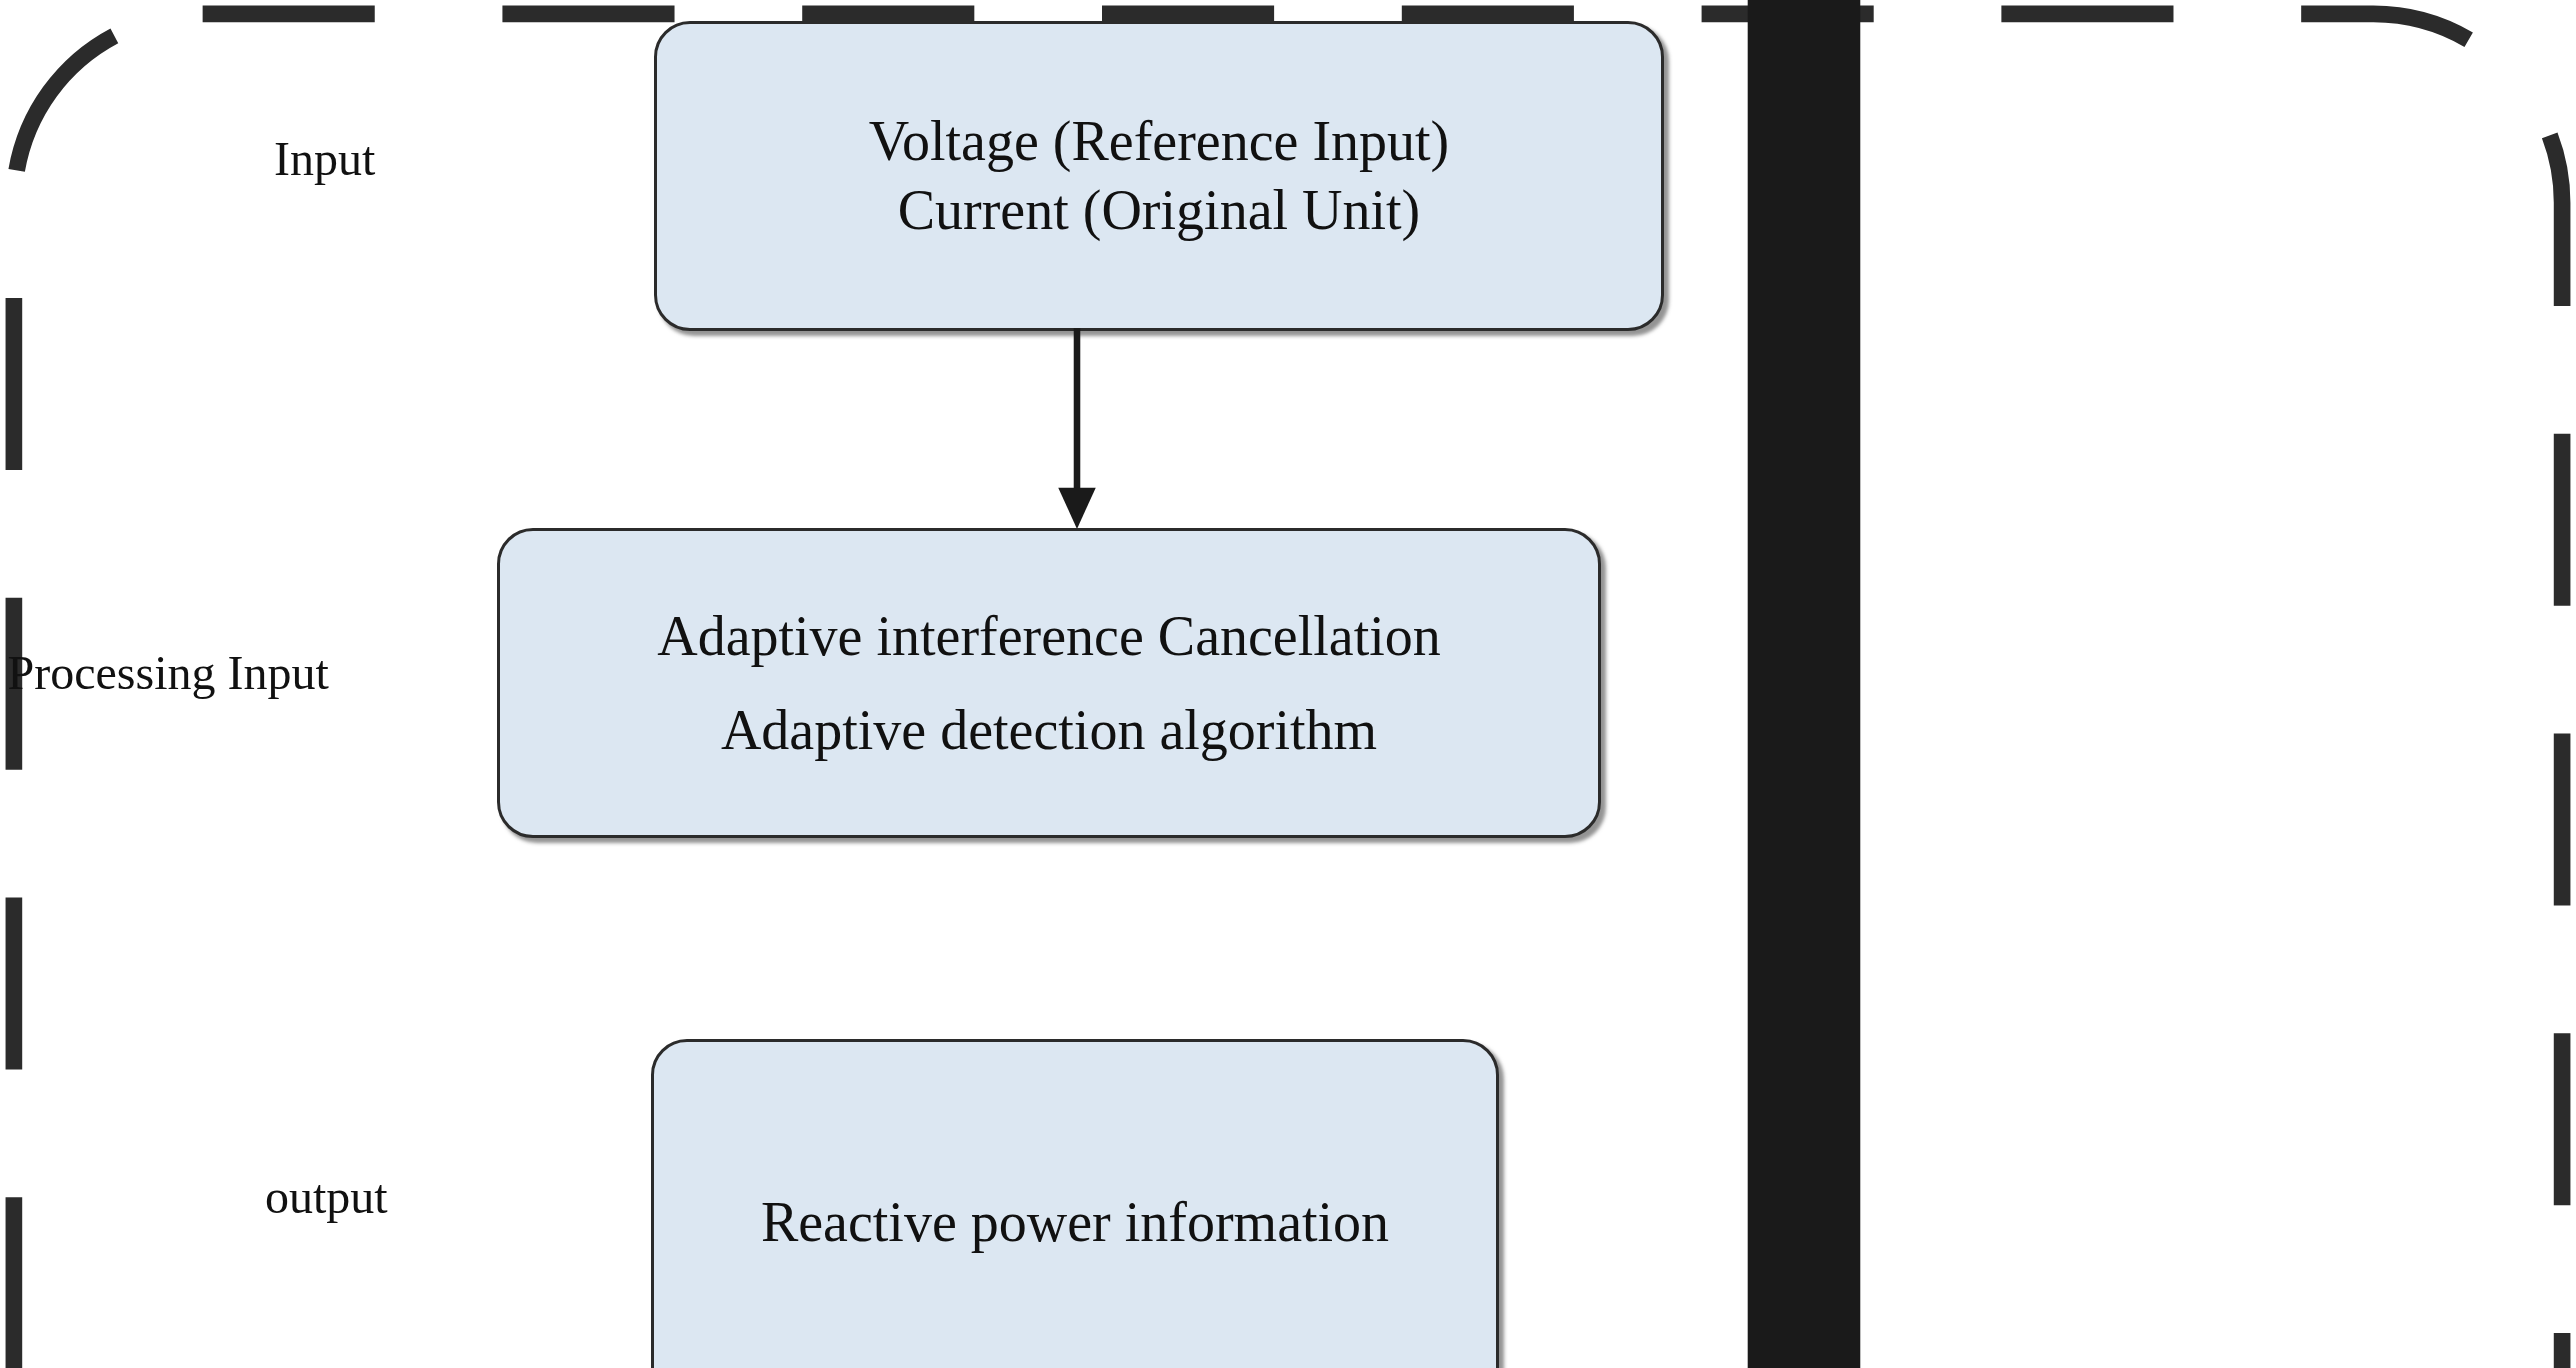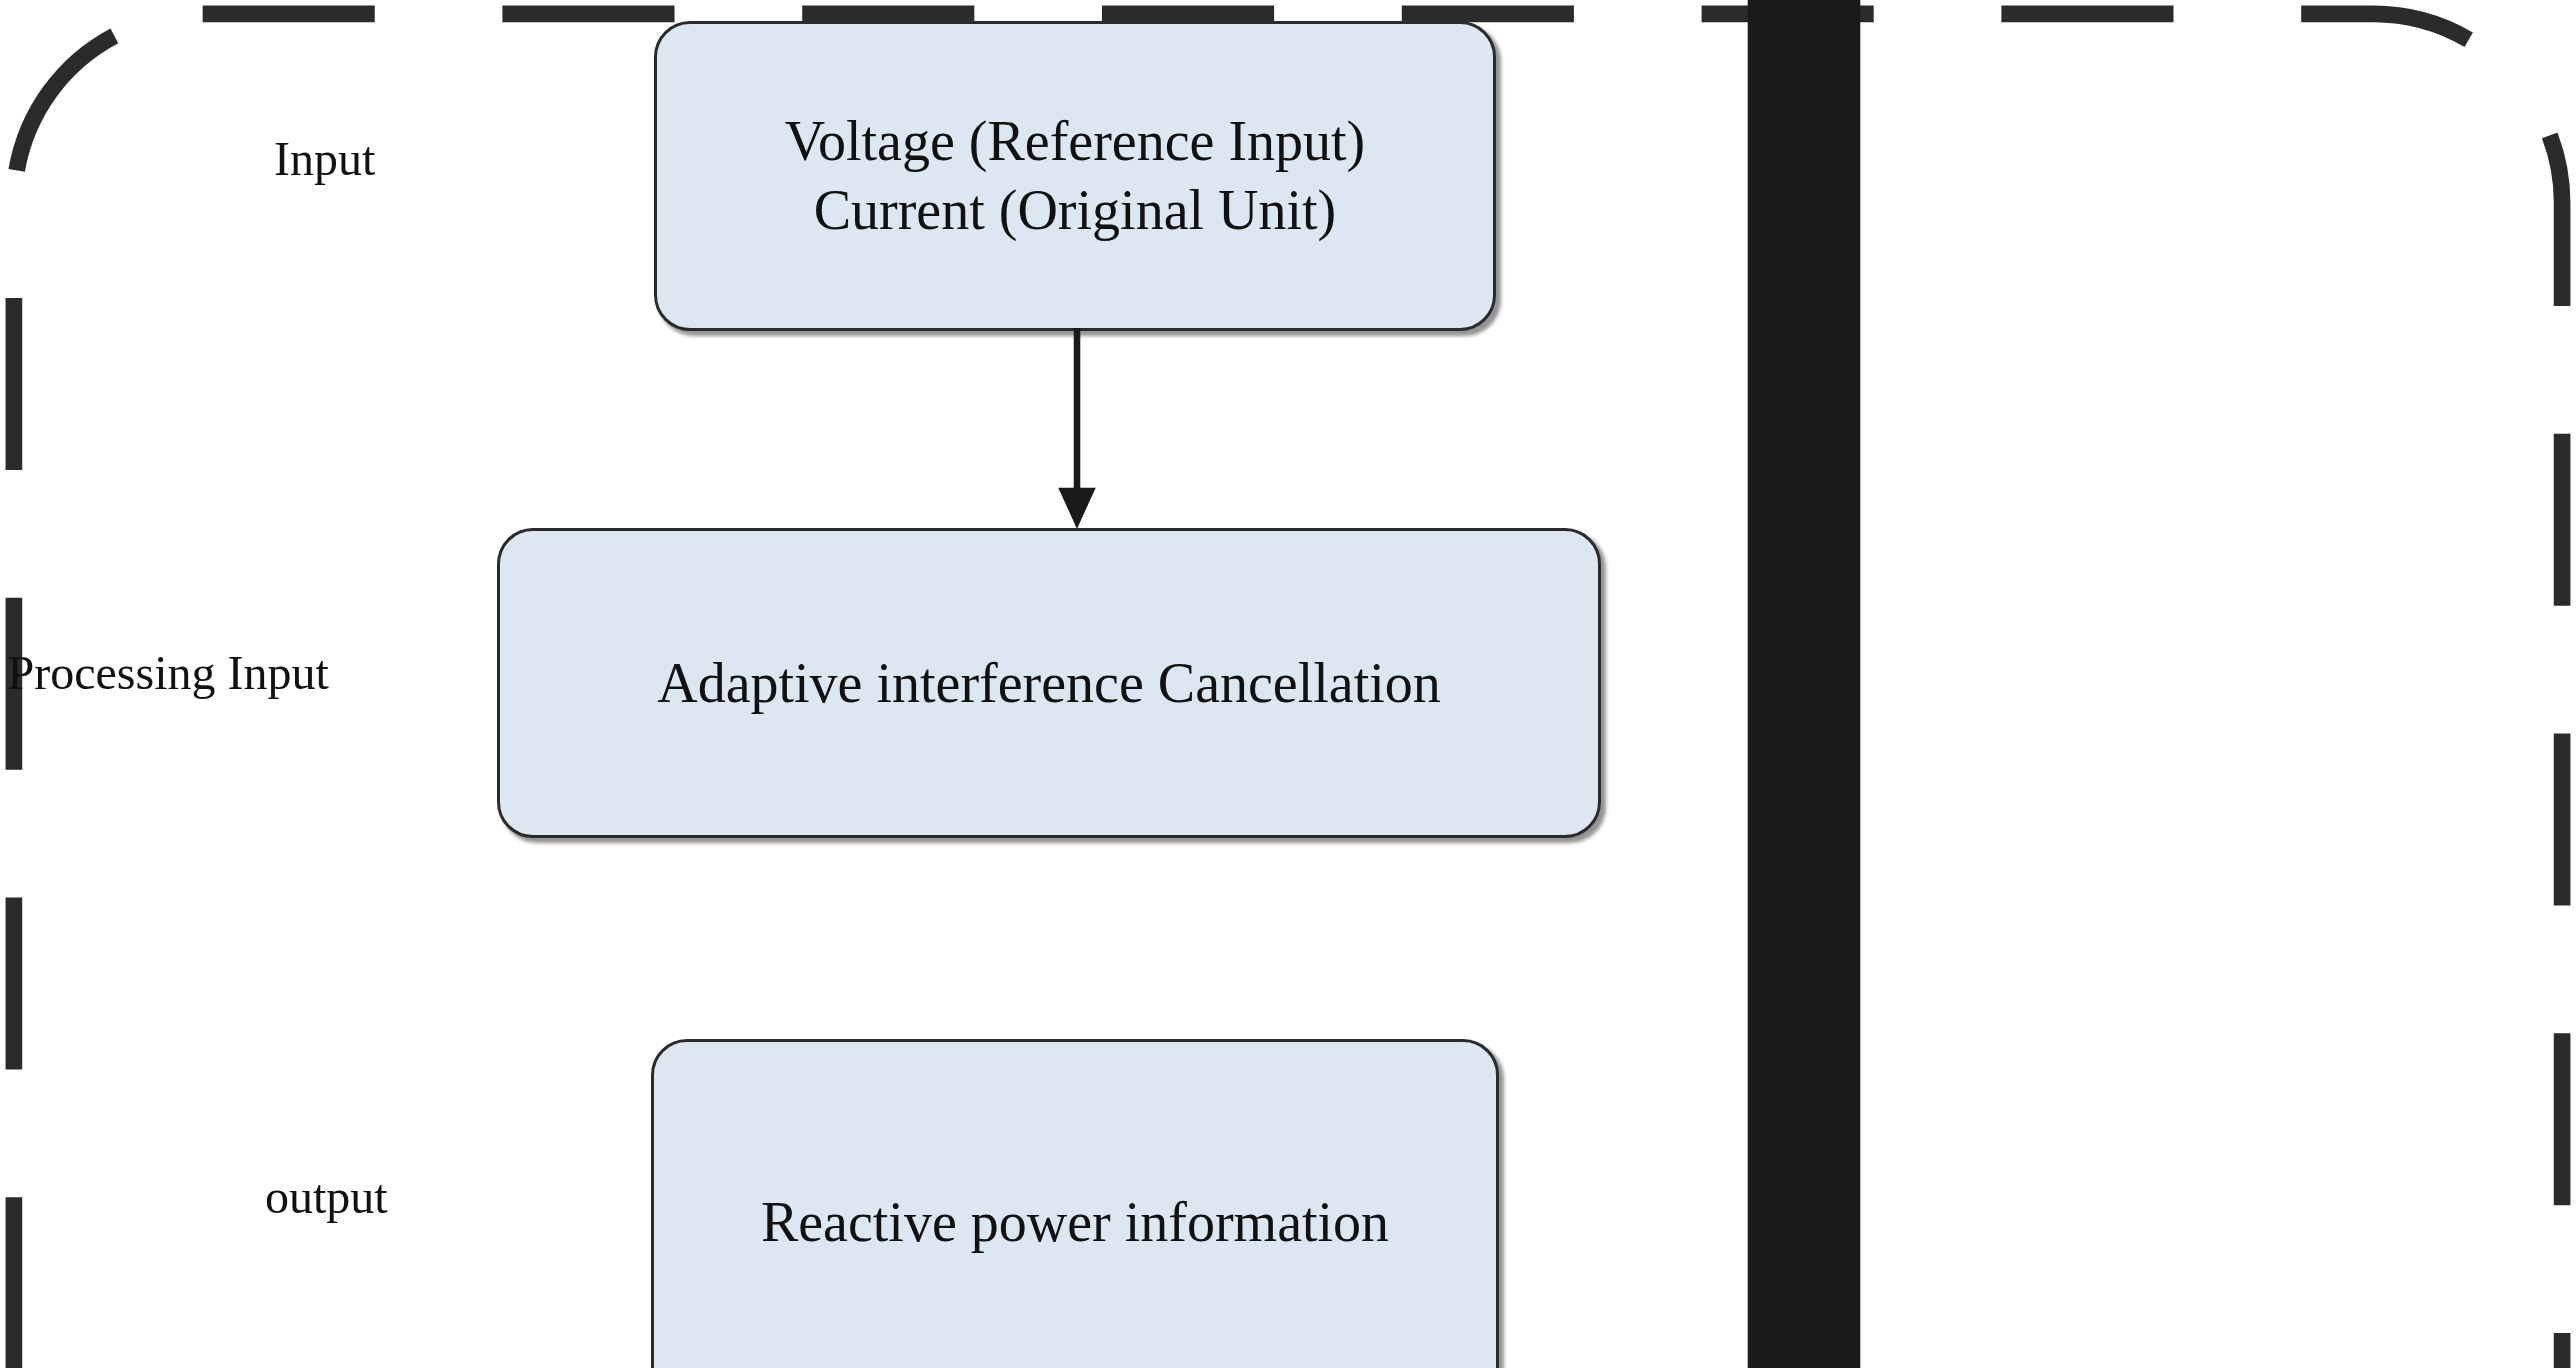--- a/index.html
+++ b/index.html
@@ -33,21 +33,21 @@
     justify-content: center;
   }
   .stage-line {
     font-size: 56px;
     line-height: 1.22;
     color: #111111;
     white-space: nowrap;
     text-align: center;
   }
 
-  #box-input   { left: 654px; top: 20.6px;   width: 842px; height: 310px; }
+  #box-input   { left: 654px; top: 20.6px;   width: 1010px; height: 310px; }
   #box-process { left: 497px; top: 528px;  width: 1104px; height: 310px; }
   #box-output  { left: 651px; top: 1039px; width: 848px; height: 366px; }
 
   #box-process .stage-line { margin: 13px 0; }
 
   
   .side-label {
     position: absolute;
     font-size: 48px;
     line-height: 1;
@@ -117,20 +117,21 @@
     <div class="stage-line">Current (Original Unit)</div>
   </div>
 
   <svg class="connector" id="arrow-input-process" viewBox="0 0 96 216">
     <line x1="48" y1="0" x2="48" y2="186" stroke="#1a1a1a" stroke-width="7"></line>
     <polygon points="48,214 28,170 68,170" fill="#1a1a1a"></polygon>
   </svg>
 
   <div class="stage-box" id="box-process">
     <div class="stage-line">Adaptive interference Cancellation</div>
+    <div class="stage-line">Adaptive detection algorithm</div>
   </div>
 
   <svg class="connector" id="arrow-process-output" viewBox="0 0 96 220">
     <line x1="48" y1="0" x2="48" y2="190" stroke="#1a1a1a" stroke-width="7"></line>
     <polygon points="48,218 28,174 68,174" fill="#1a1a1a"></polygon>
   </svg>
 
   <div class="stage-box" id="box-output">
     <div class="stage-line">Reactive power information</div>
   </div>

